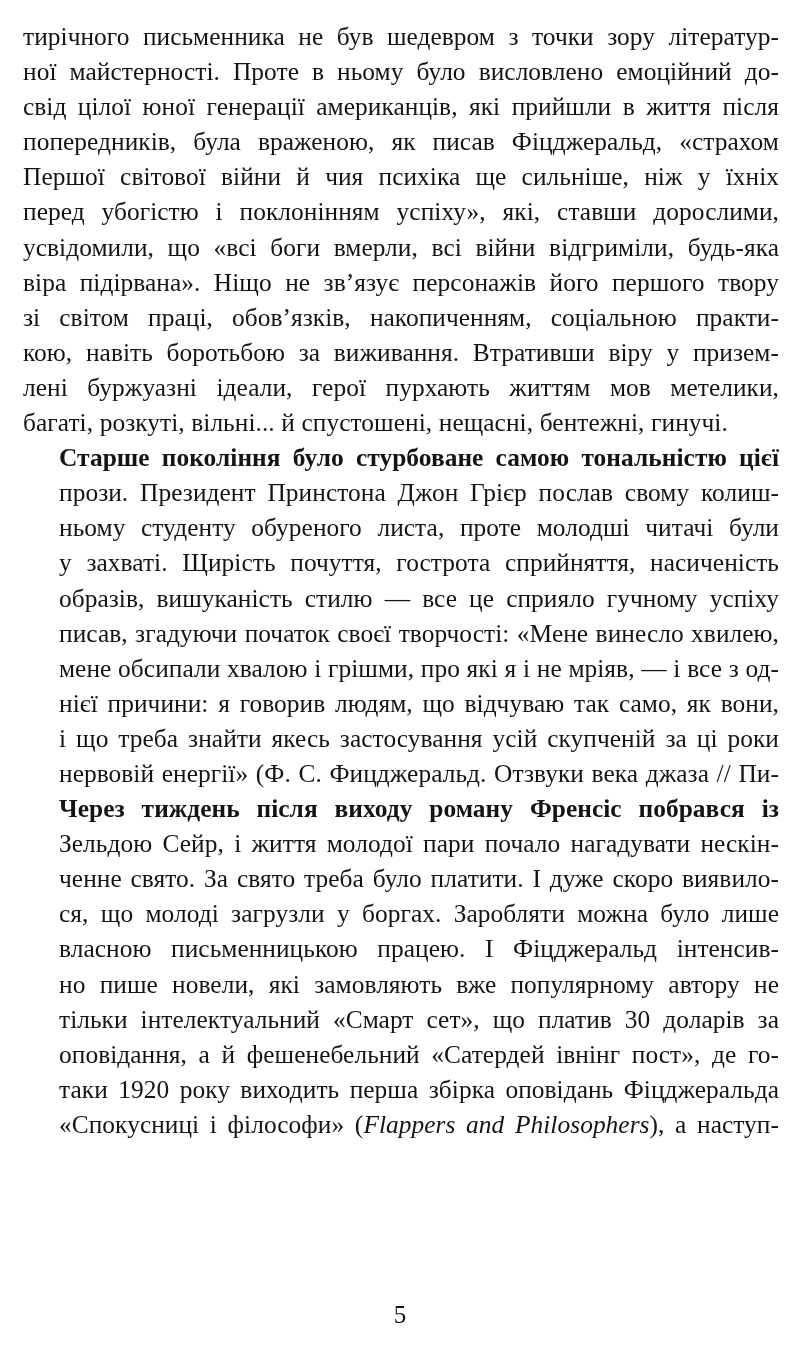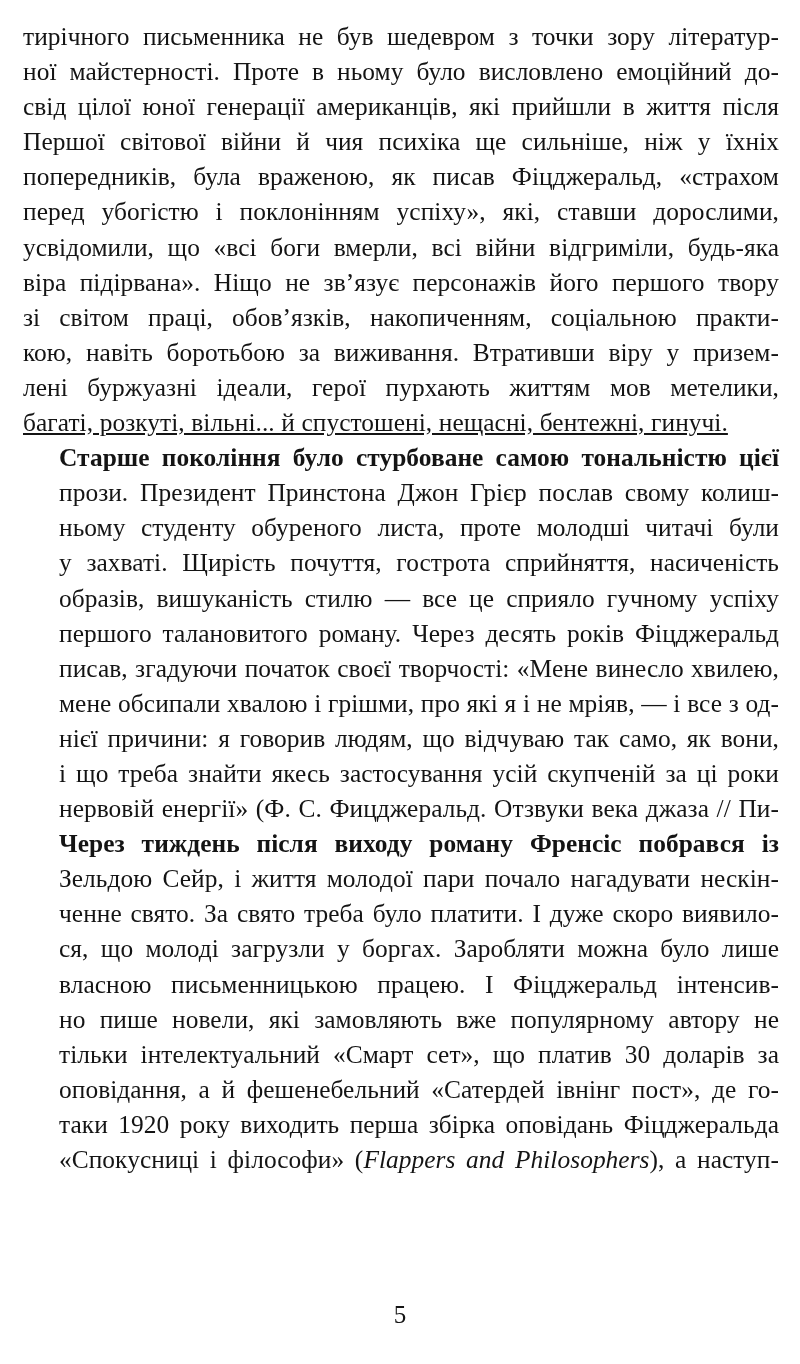--- a/index.html
+++ b/index.html
@@ -49,21 +49,20 @@
   
   .para .ln.j {
     text-align: justify;
     text-align-last: justify;
     white-space: normal;
   }
   .para .ln.last {
     text-align: right;
     text-align-last: left;
     white-space: normal;
-    text-decoration: underline;
   }
   .para .ln.ind {
     text-indent: 36px;
     font-weight: bold;
   }
   em.title-it {
   }
   .folio {
     position: absolute;
     left: 0;
@@ -79,38 +78,37 @@
 <body>
 
 <div class="page">
 
   <div class="text-block">
 
     <p class="para first">
       <span class="ln j">тирічного письменника не був шедевром з точки зору літератур-</span>
       <span class="ln j">ної майстерності. Проте в ньому було висловлено емоційний до-</span>
       <span class="ln j">свід цілої юної генерації американців, які прийшли в життя після</span>
+      <span class="ln j">попередників, була враженою, як писав Фіцджеральд, «страхом</span>
       <span class="ln j">Першої світової війни й чия психіка ще сильніше, ніж у їхніх</span>
-      <span class="ln j">попередників, була враженою, як писав Фіцджеральд, «страхом</span>
       <span class="ln j">перед убогістю і поклонінням успіху», які, ставши дорослими,</span>
       <span class="ln j">усвідомили, що «всі боги вмерли, всі війни відгриміли, будь-яка</span>
       <span class="ln j">віра підірвана». Ніщо не зв’язує персонажів його першого твору</span>
       <span class="ln j">зі світом праці, обов’язків, накопиченням, соціальною практи-</span>
       <span class="ln j">кою, навіть боротьбою за виживання. Втративши віру у призем-</span>
       <span class="ln j">лені буржуазні ідеали, герої пурхають життям мов метелики,</span>
       <span class="ln last">багаті, розкуті, вільні... й спустошені, нещасні, бентежні, гинучі.</span>
     </p>
 
     <p class="para">
       <span class="ln j ind">Старше покоління було стурбоване самою тональністю цієї</span>
       <span class="ln j">прози. Президент Принстона Джон Грієр послав свому колиш-</span>
       <span class="ln j">ньому студенту обуреного листа, проте молодші читачі були</span>
       <span class="ln j">у захваті. Щирість почуття, гострота сприйняття, насиченість</span>
       <span class="ln j">образів, вишуканість стилю — все це сприяло гучному успіху</span>
-      <span class="ln j">першого талановитого роману. Через десять років Фіцджеральд</span>
       <span class="ln j">писав, згадуючи початок своєї творчості: «Мене винесло хвилею,</span>
       <span class="ln j">мене обсипали хвалою і грішми, про які я і не мріяв, — і все з од-</span>
       <span class="ln j">нієї причини: я говорив людям, що відчуваю так само, як вони,</span>
       <span class="ln j">і що треба знайти якесь застосування усій скупченій за ці роки</span>
       <span class="ln j">нервовій енергії» (Ф. С. Фицджеральд. Отзвуки века джаза // Пи-</span>
     </p>
 
     <p class="para">
       <span class="ln j ind">Через тиждень після виходу роману Френсіс побрався із</span>
       <span class="ln j">Зельдою Сейр, і життя молодої пари почало нагадувати нескін-</span>

